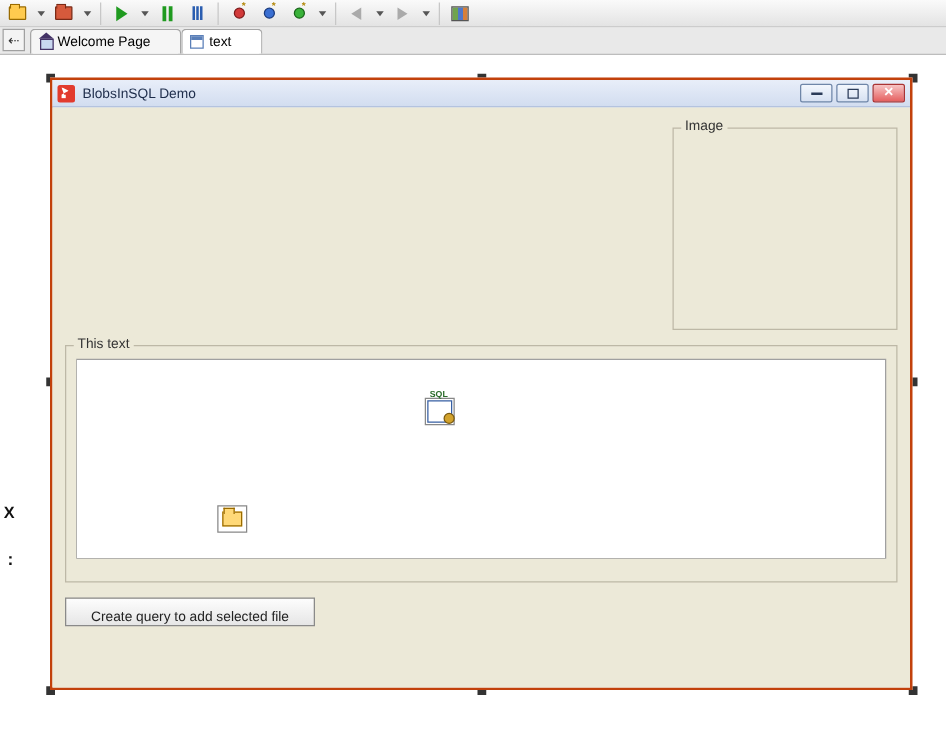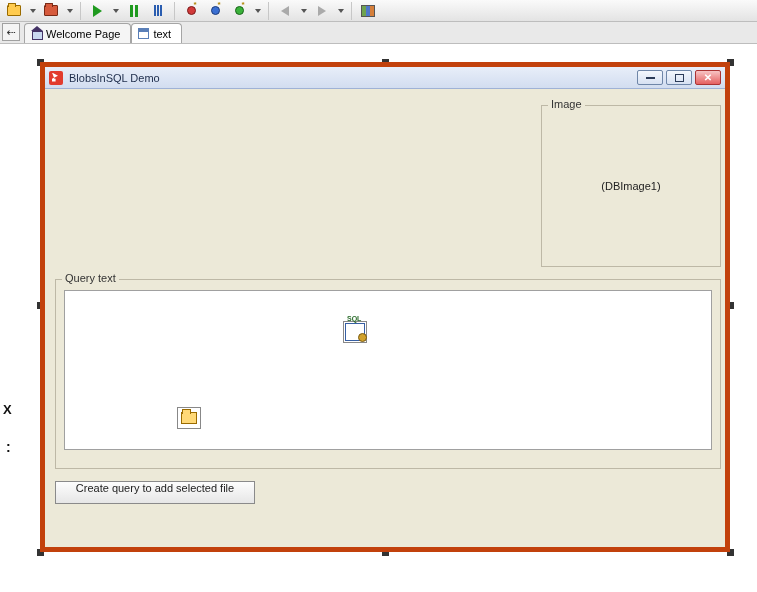--- a/index.html
+++ b/index.html
@@ -62,21 +62,21 @@
     align-items:flex-end;
     padding-left: 2px;
     gap:0;
   }
   .sq-btn{
     width:18px;height:18px;background:#f4f4f4;border:1px solid #a0a0a0;
     margin-bottom:2px;margin-right:4px;display:flex;align-items:center;justify-content:center;
     font-size:11px;color:#333;
   }
   .tab {
-    height:20px;padding:0 10px 0 6px;
+    height:20px;padding:0 24px 0 6px;
     background:#f5f5f5;border:1px solid #a5a5a5;border-bottom:none;
     border-radius:4px 4px 0 0;
     display:flex;align-items:center;gap:4px;
   }
   .tab.active{background:#fff;}
   .home-ic{width:11px;height:11px;position:relative;}
   .home-ic::before{content:"";position:absolute;top:3px;left:1px;width:9px;height:7px;background:#c9d8f0;border:1px solid #436;}
   .home-ic::after{content:"";position:absolute;top:-2px;left:0;width:0;height:0;border-left:6px solid transparent;border-right:6px solid transparent;border-bottom:5px solid #436;}
   .form-ic{width:11px;height:11px;background:#fff;border:1px solid #5a7fb8;position:relative}
   .form-ic::before{content:"";position:absolute;top:0;left:0;right:0;height:3px;background:#5a7fb8;}
@@ -84,21 +84,21 @@
   
   .design-area{
     position:absolute;top:44px;left:30px;right:6px;bottom:6px;
     background:#fff;
   }
   .handle{position:absolute;width:7px;height:7px;background:#333;}
 
   
   .form-window{
     position:absolute;left:10px;top:18px;width:690px;height:490px;
-    border:5px solid #c2410c;background:#fff;
+    border:2px solid #c2410c;background:#fff;
   }
   .form-titlebar{
     height:22px;
     background:linear-gradient(#e8eef9,#d2ddf0);
     border-bottom:1px solid #9fb2d6;
     display:flex;align-items:center;padding:0 4px;gap:6px;
     position:relative;
   }
   .form-appicon{width:14px;height:14px;background:#e23b2e;border-radius:2px;position:relative;}
   .form-appicon::after{content:"";position:absolute;top:2px;left:3px;width:6px;height:9px;background:#fff;clip-path:polygon(0 0,100% 35%,0 70%,60% 70%,60% 100%,0 100%,0 70%,40% 70%);}
@@ -163,21 +163,21 @@
     background:#fff;border:1px solid #a0a0a0;overflow:auto;
   }
   .memo-inner{width:1200px;height:300px;position:relative;}
 
   
   .form-button{
     position:absolute;height:23px;
     background:linear-gradient(#fdfdfd,#e6e6e6);
     border:1px solid #8a8a8a;
     font-size:11px;color:#222;
-    display:flex;align-items:flex-start;justify-content:center;
+    display:flex;align-items:flex-end;justify-content:center;
   }
   .btn-create{left:10px;top:392px;width:200px;}
   .btn-exec{left:216px;top:392px;width:200px;}
 
   .info-text{position:absolute;left:26px;top:14px;font-size:11px;color:#222;}
 
   
   .left-margin{
     position:absolute;left:0;top:44px;width:26px;bottom:0;
     background:#fff;
@@ -296,25 +296,24 @@
             <div class="x-g">✕</div>
           </div>
       </div>
     </div>
 
     <div class="form-body">
 
 
       <div class="groupbox gb-image">
         <div class="legend">Image</div>
-        <div class="dbimage-text">(DBImage1)</div>
       </div>
 
       <div class="groupbox gb-query">
-        <div class="legend">Query text</div>
+        <div class="legend">This text</div>
         <div class="memo">
           <div class="memo-inner">
             <div class="comp-icon" style="position:absolute;left:278px;top:30px;">
                 <div class="sql-ic"></div>
               </div>
             <div class="comp-icon" style="position:absolute;left:112px;top:116px;">
                 <div class="open-ic"></div>
               </div>
           </div>
         </div>

